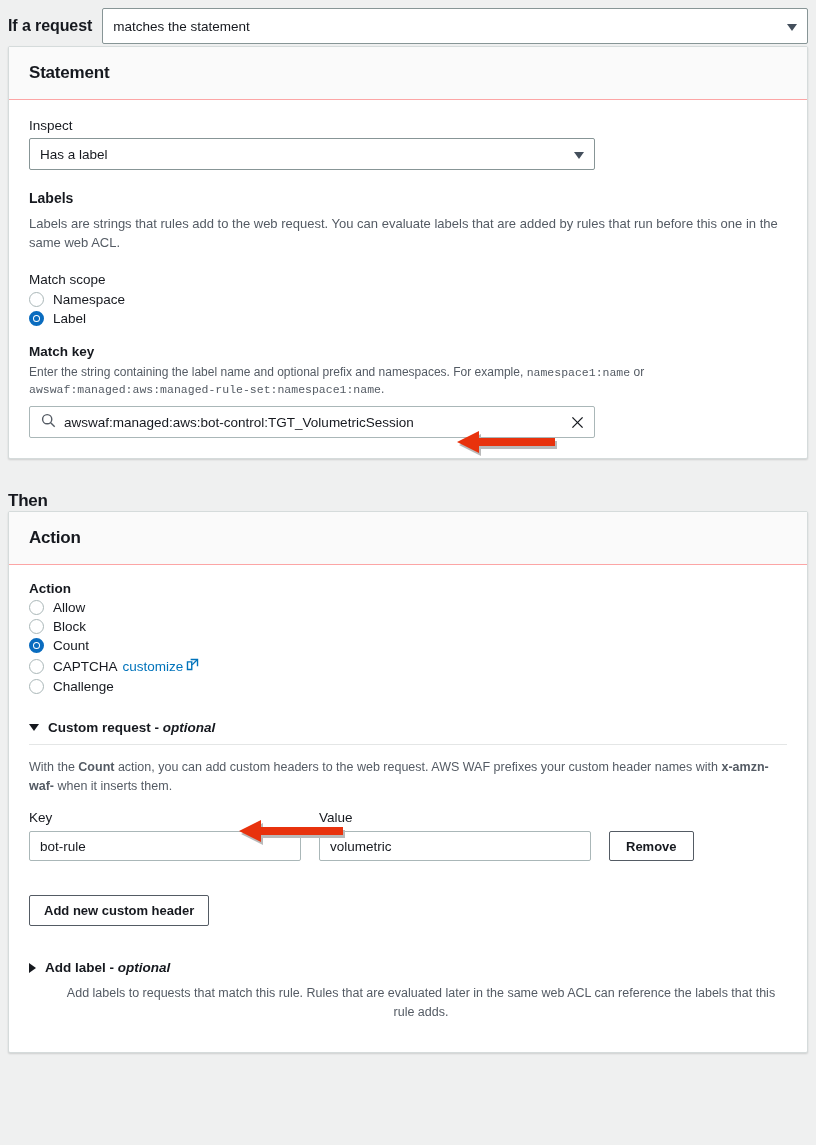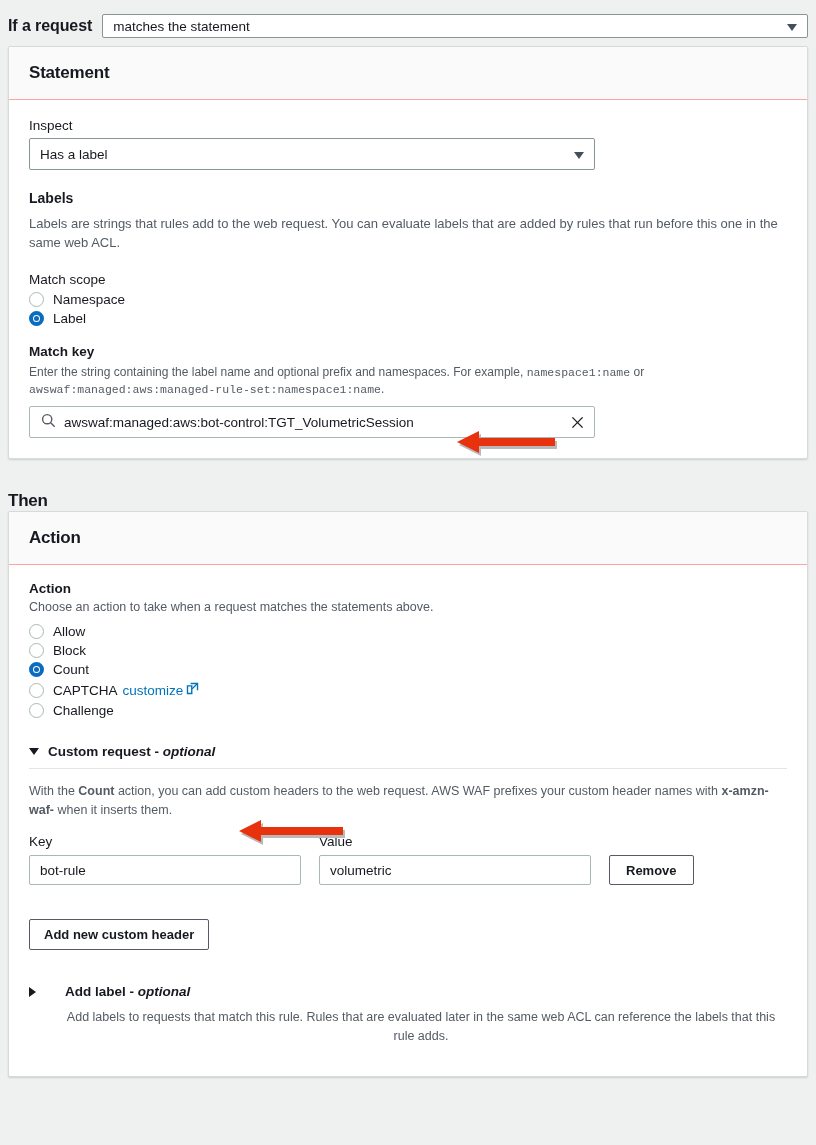--- a/index.html
+++ b/index.html
@@ -18,21 +18,21 @@
     display: flex; align-items: center;
     padding: 6px 8px 0 8px;
     height: 46px;
   }
   .toprow-label {
     font-size: 16px; font-weight: bold; color: #16191f;
     white-space: nowrap; margin-right: 10px; letter-spacing: -0.1px;
   }
   .select-box {
     position: relative; flex: 1;
-    height: 24px; background: #fff;
+    height: 36px; background: #fff;
     border: 1px solid #879596; border-radius: 2px;
     display: flex; align-items: center;
     padding: 0 28px 0 10px;
     font-size: 13.5px; color: #16191f;
   }
   .caret {
     position: absolute; right: 10px; top: 50%;
     width: 0; height: 0; margin-top: -2px;
     border-left: 5px solid transparent;
     border-right: 5px solid transparent;
@@ -248,21 +248,20 @@
     <h2 class="then-head">Then</h2>
   </div>
 
   <div class="card">
     <div class="card-header">
       <h2>Action</h2>
     </div>
     <div class="card-body" style="padding-top:16px;">
 
       <div class="field-label bold" style="margin-bottom:2px;">Action</div>
-      <p class="desc" style="font-size:12.5px; margin-bottom:7px;">Choose an action to take when a request matches the statements above.</p>
 
       <div class="radio-row">
         <span class="radio"></span>
         <span class="radio-label">Allow</span>
       </div>
       <div class="radio-row">
         <span class="radio"></span>
         <span class="radio-label">Block</span>
       </div>
       <div class="radio-row">
@@ -313,21 +312,21 @@
         </div>
         <div class="btn">Remove</div>
       </div>
 
       <div style="height:17px;"></div>
       <div class="btn btn-wide">Add new custom header</div>
 
       <div style="height:34px;"></div>
 
       
-      <div style="display:flex; align-items:center;gap:20px;">
+      <div style="display:flex; align-items:center;">
         <span class="tri-right"></span>
         <span class="expander-title"><span>Add label - </span><em>optional</em></span>
       </div>
 
       <div style="height:9px;"></div>
       <div class="indent">
         <p class="desc" style="font-size:12.5px; line-height:19px;">Add labels to requests that match this rule. Rules that are evaluated later in the same web ACL can reference the labels that this rule adds.</p>
       </div>
 
       <div style="height:10px;"></div>

